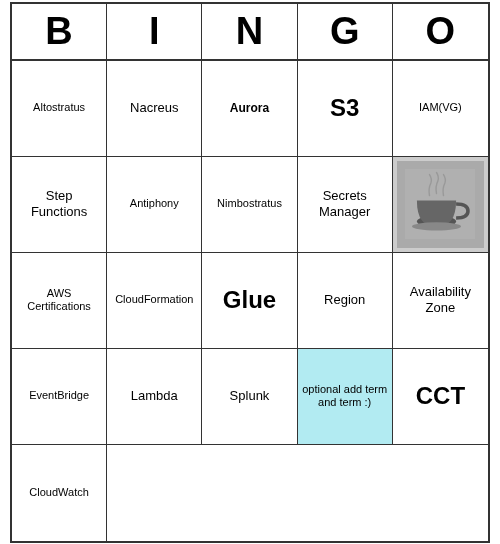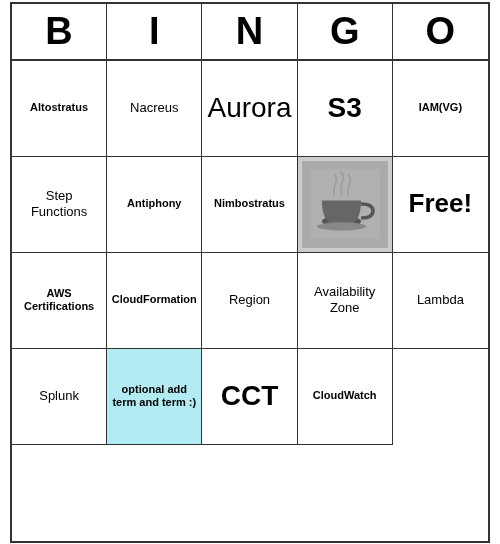--- a/index.html
+++ b/index.html
@@ -50,30 +50,29 @@
       position: relative;
       overflow: hidden;
     }
     .bingo-cell:nth-child(5n) {
       border-right: none;
     }
     .bingo-cell:nth-child(n+21) {
       border-bottom: none;
     }
     .cell-large {
-      font-size: 28px;
+      font-size: 24px;
       font-weight: bold;
     }
     .cell-medium {
-      font-size: 28px;
-      font-weight: normal;
+      font-size: 12px;
+      font-weight: bold;
     }
     .cell-small {
       font-size: 11px;
-      font-weight: bold;
     }
     .cell-free {
       font-size: 26px;
       font-weight: bold;
     }
     .cell-highlight {
       background-color: #b2ebf2;
     }
     .coffee-cell {
       background-image: none;
@@ -119,52 +118,58 @@
       </div>
       <div class="bingo-cell">
         <span>Step Functions</span>
       </div>
       <div class="bingo-cell">
         <span class="cell-small">Antiphony</span>
       </div>
       <div class="bingo-cell">
         <span class="cell-small">Nimbostratus</span>
       </div>
+      <div class="bingo-cell">
+        <span>Secrets Manager</span>
+      </div>
       <div class="bingo-cell coffee-cell">
         <div class="coffee-img">
           <svg width="70" height="70" viewBox="0 0 100 100" xmlns="http://www.w3.org/2000/svg">
       <rect width="100" height="100" fill="#b0b0b0"></rect>
 
       <ellipse cx="45" cy="75" rx="28" ry="8" fill="#555"></ellipse>
       <path d="M17 45 Q17 83 45 83 Q73 83 73 45 Z" fill="#666"></path>
 
       <ellipse cx="45" cy="82" rx="35" ry="6" fill="#888"></ellipse>
 
       <path d="M35 38 Q33 28 37 20 Q39 14 35 8" stroke="#999" stroke-width="2" fill="none" stroke-linecap="round"></path>
       <path d="M45 35 Q43 25 47 17 Q49 11 45 5" stroke="#999" stroke-width="2" fill="none" stroke-linecap="round"></path>
       <path d="M55 38 Q53 28 57 20 Q59 14 55 8" stroke="#999" stroke-width="2" fill="none" stroke-linecap="round"></path>
 
       <path d="M73 50 Q90 50 90 60 Q90 70 73 70" stroke="#555" stroke-width="5" fill="none"></path>
     </svg>
         </div>
       </div>
       <div class="bingo-cell">
-        <span class="cell-free">Free!</span>
-      </div>
-      <div class="bingo-cell">
         <span class="cell-small">AWS Certifications</span>
       </div>
       <div class="bingo-cell">
         <span class="cell-small">CloudFormation</span>
       </div>
       <div class="bingo-cell">
+        <span class="cell-large">Glue</span>
+      </div>
+      <div class="bingo-cell">
         <span>Region</span>
       </div>
       <div class="bingo-cell">
         <span>Availability Zone</span>
+      </div>
+      <div class="bingo-cell">
+        <span class="cell-small">EventBridge</span>
       </div>
       <div class="bingo-cell">
         <span>Lambda</span>
       </div>
       <div class="bingo-cell">
         <span>Splunk</span>
       </div>
       <div class="bingo-cell cell-highlight">
         <span class="cell-small">optional add term and term :)</span>
       </div>

